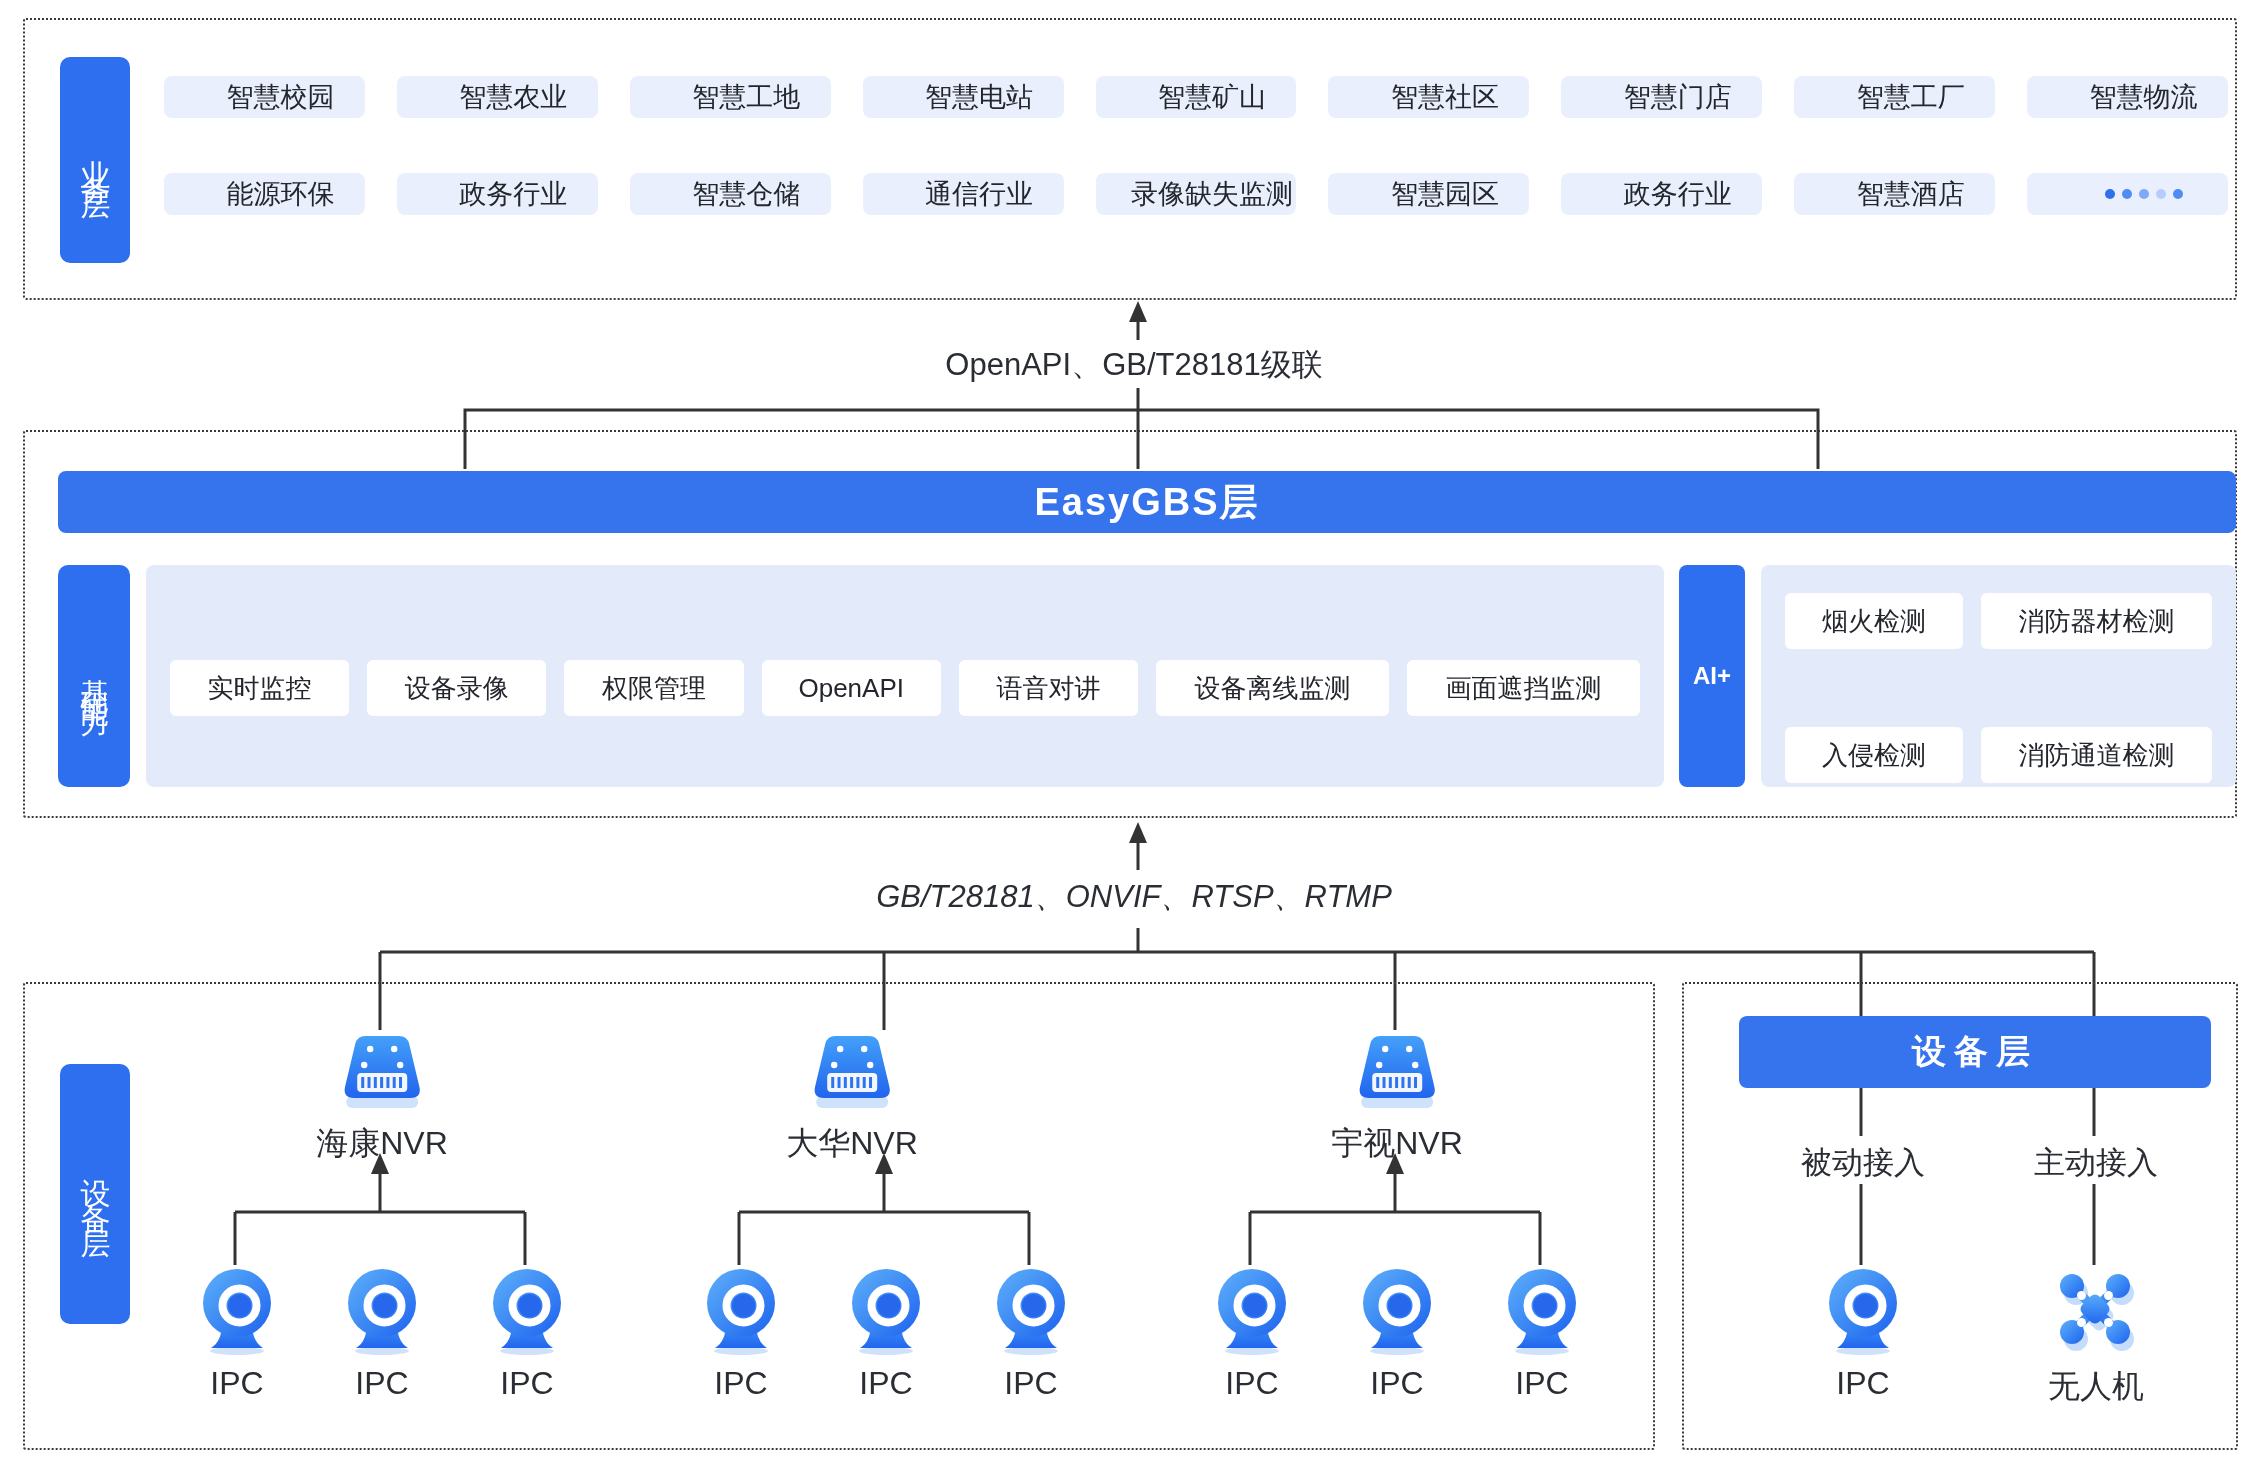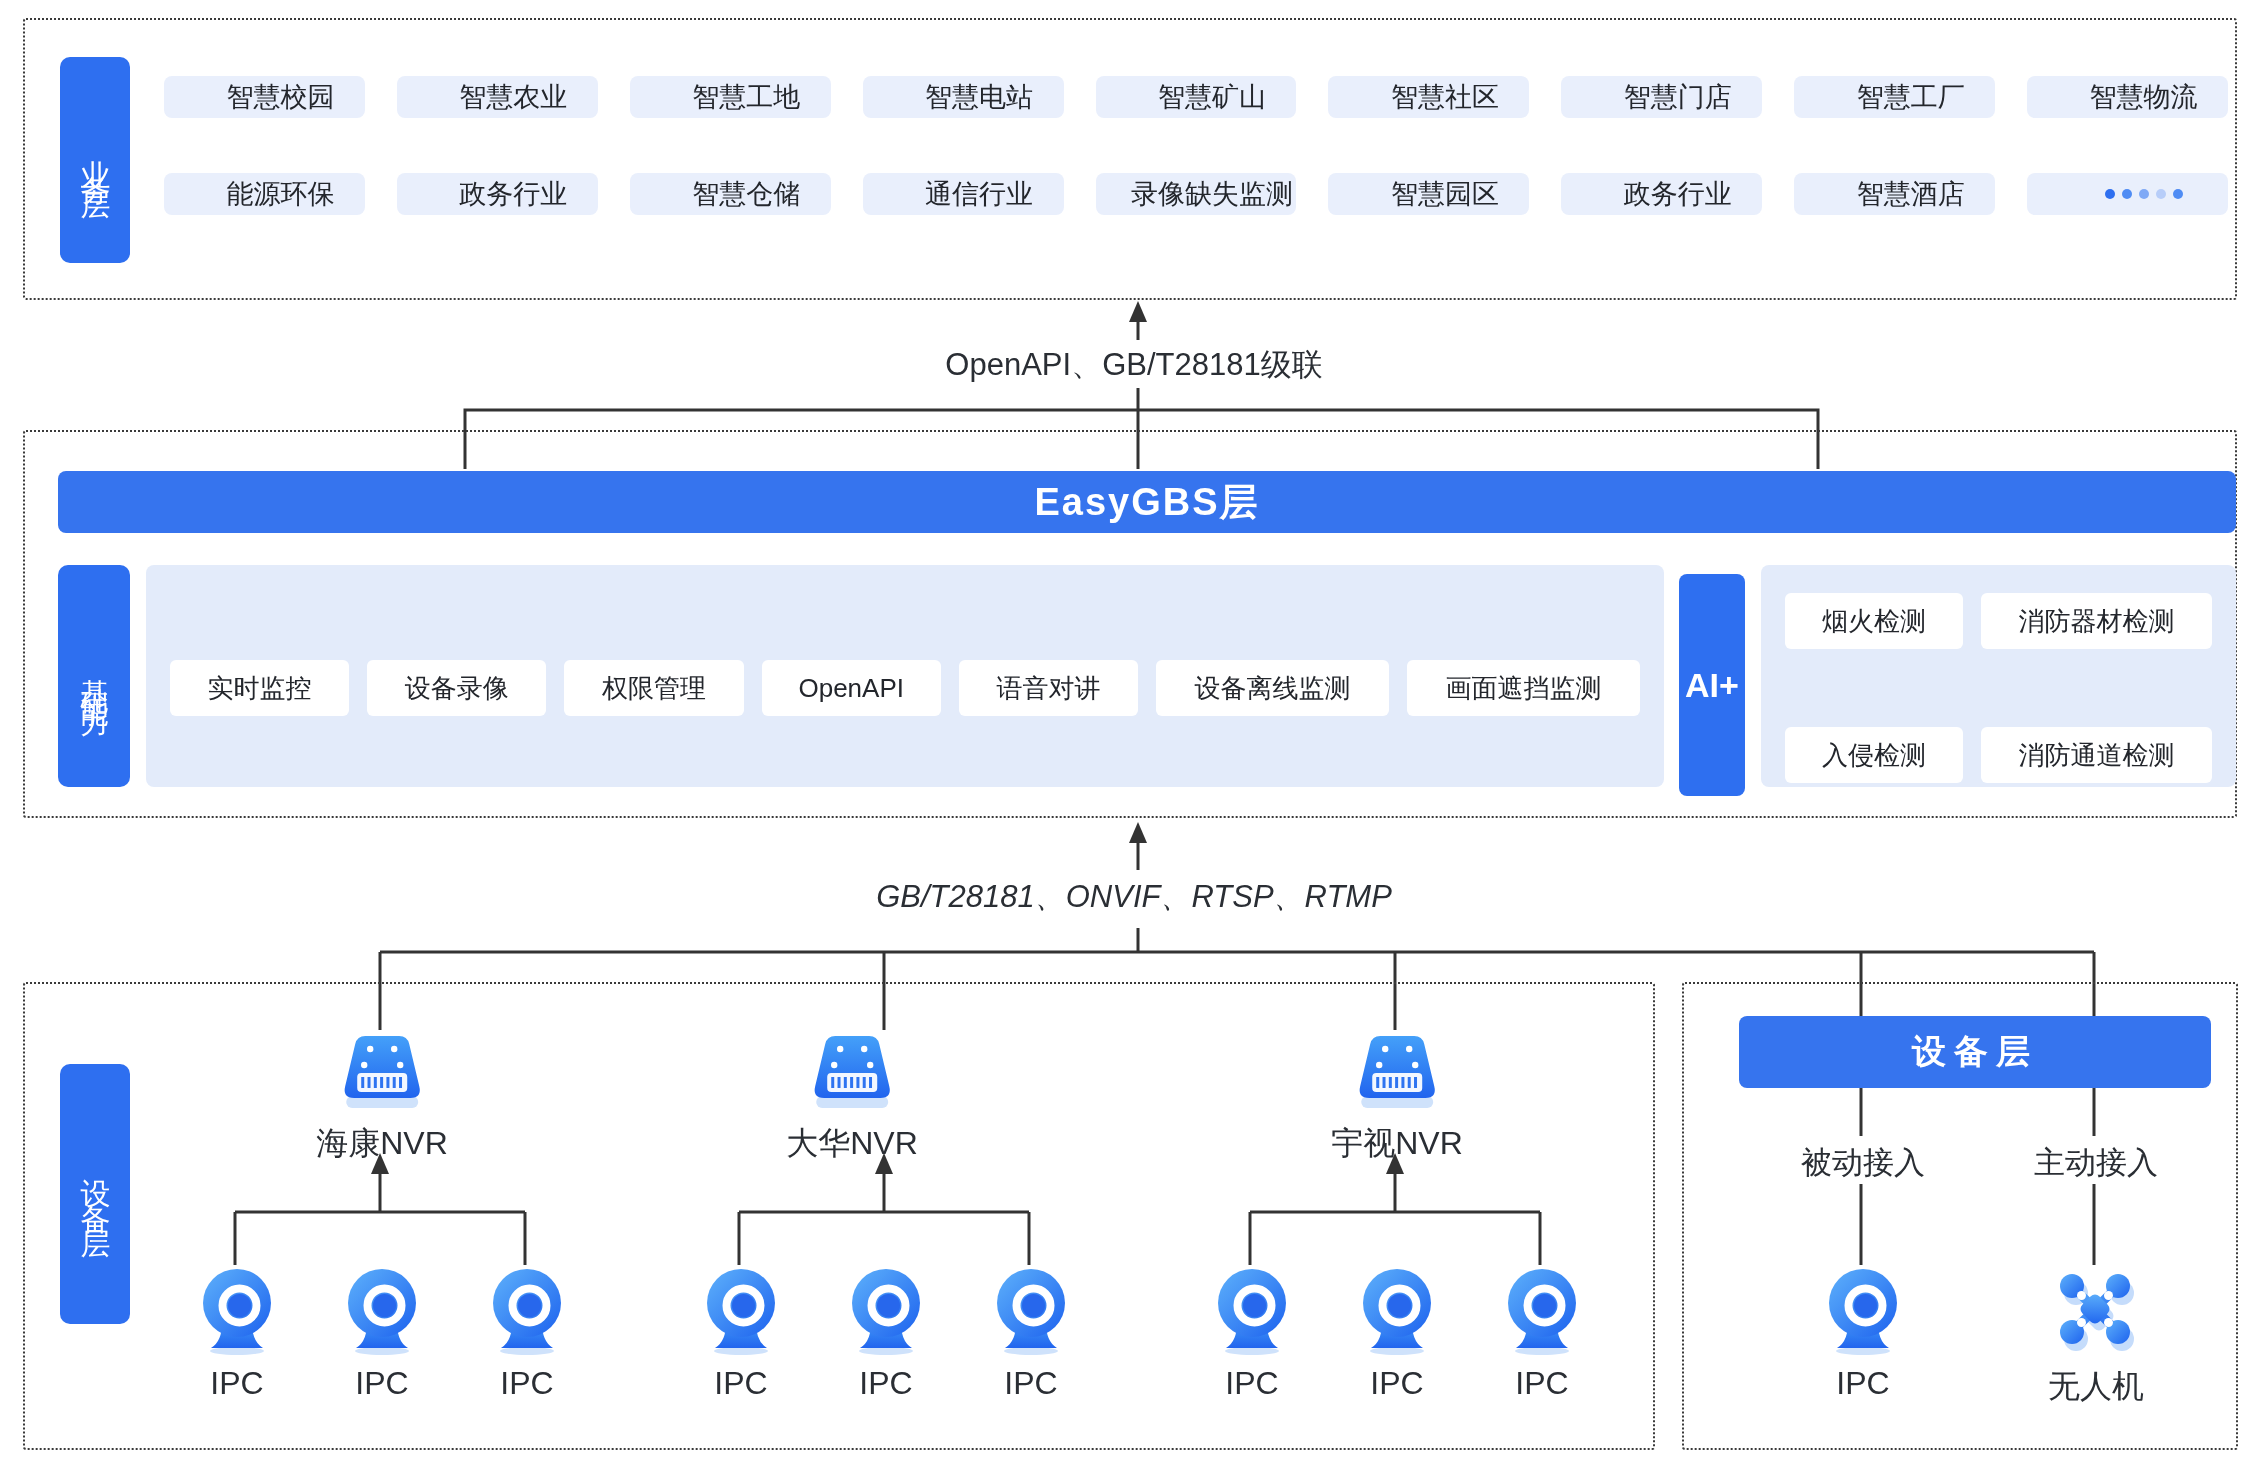--- a/index.html
+++ b/index.html
@@ -56,22 +56,22 @@
   #panel-left  { left:121px;  width:1518px; }
   #panel-right { left:1736px; width:475px;justify-content:center; }
   .cap-row { display:flex; gap:18px;margin-top:24px; }
   .cap-chip {
     background:#fff; border-radius:6px; height:56px; flex:1;
     display:flex; align-items:center; justify-content:center;
     font-size:26px; font-weight:500; white-space:nowrap;
   }
   .cap-chip.wide { flex:1.3; }
   #ai-box {
-    position:absolute; left:1654px; top:142px; width:66px; height:222px;
-    background:#2e6ff0; border-radius:8px; color:#fff; font-size:34px; font-weight:700;
+    position:absolute; left:1654px; top:133px; width:66px; height:222px;
+    background:#2e6ff0; border-radius:8px; color:#fff; font-size:24px; font-weight:700;
     display:flex; align-items:center; justify-content:center; z-index:2;
   }
 
   .link-label {
     position:absolute; transform:translateX(-50%); white-space:nowrap;
     font-size:31px; font-weight:500; color:#2a2e34; z-index:1; background:#fff; padding:0 10px;
   }
   #link-top-label    { left:1134px; top:344px; }
   #link-bottom-label { left:1134px; top:876px;font-style:italic; }
 

